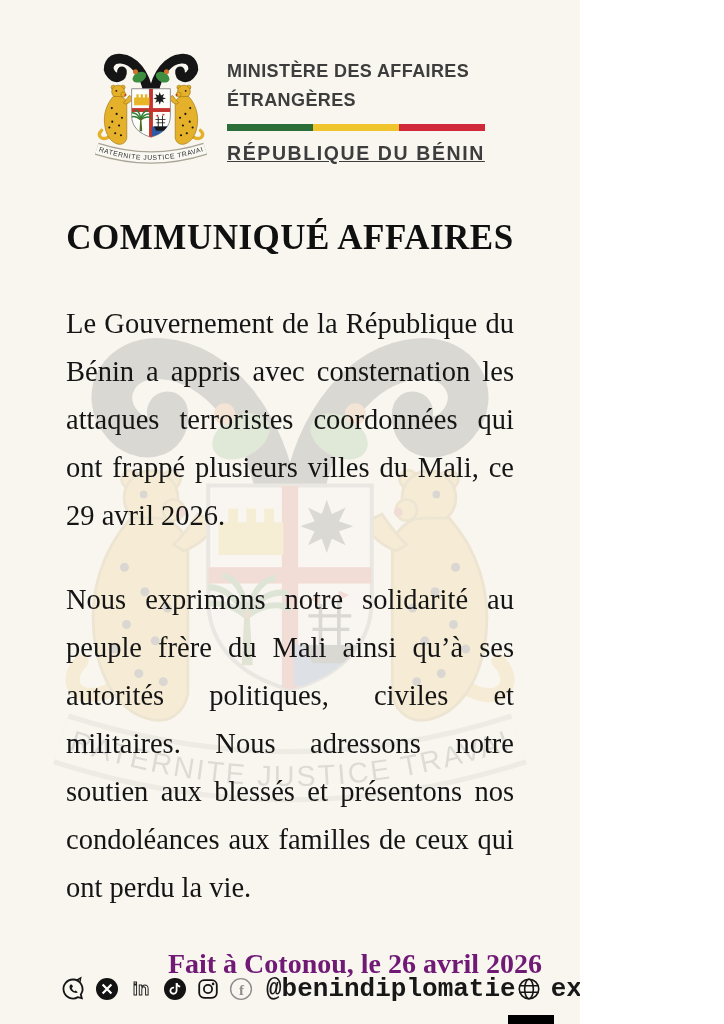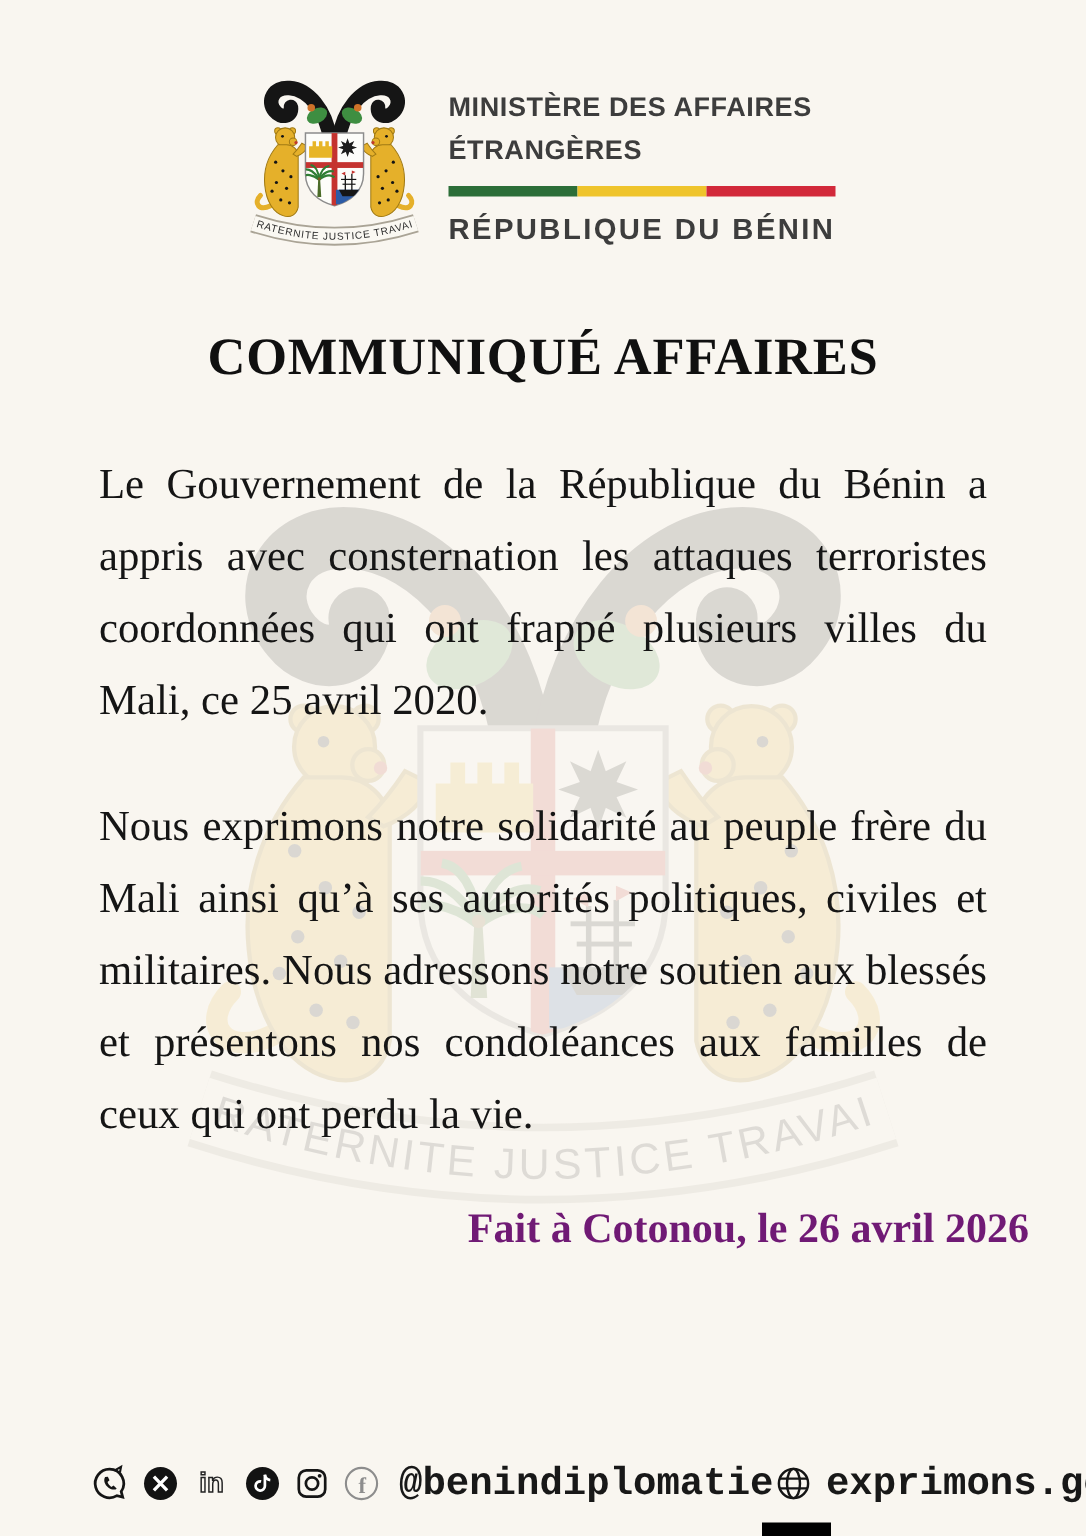--- a/index.html
+++ b/index.html
@@ -1,18 +1,18 @@
 <!DOCTYPE html>
 <html><head>
 <meta charset="utf-8">
 <style>
   html,body{margin:0;padding:0;}
   .page{
     position:relative;
-    width:724px;height:1024px;
+    width:580px;height:1024px;
     background:#f9f6f0;
     overflow:hidden;
     font-family:"Liberation Sans",sans-serif;
     color:#1b1b1b;
   }
   
   .watermark{
     position:absolute;top:322px;left:50%;
     transform:translateX(-50%);
     opacity:0.13;
@@ -30,21 +30,21 @@
   .ministry-name{
     font-size:18px;line-height:1.6;font-weight:600;
     color:#3d3d3d;letter-spacing:0.4px;
   }
   .flag-bar{display:flex;height:7px;width:258px;margin:9px 0 11px;}
   .flag-bar .seg{flex:1 1 0;}
   .seg.green{background:#2c6e38;}
   .seg.yellow{background:#efc42c;}
   .seg.red{background:#d2293a;}
   .republic{
-    font-size:19.5px;font-weight:600;color:#3d3d3d;letter-spacing:1.6px;
+    font-size:19.5px;font-weight:600;color:#3d3d3d;letter-spacing:1.6px;text-decoration:underline;
   }
   
   .doc-title{
     position:relative;z-index:1;
     margin-top:46px;
     text-align:center;
     font-family:"Liberation Serif",serif;
     font-weight:700;font-size:35px;letter-spacing:0.5px;
     color:#101010;
   }
@@ -196,21 +196,21 @@
         <div class="seg yellow"></div>
         <div class="seg red"></div>
       </div>
       <div class="republic">RÉPUBLIQUE DU BÉNIN</div>
     </div>
   </div>
 
   <div class="doc-title">COMMUNIQUÉ AFFAIRES</div>
 
   <div class="body-text">
-    <p>Le Gouvernement de la République du Bénin a appris avec consternation les attaques terroristes coordonnées qui ont frappé plusieurs villes du Mali, ce 25 avril 2020.</p>
+    <p>Le Gouvernement de la République du Bénin a appris avec consternation les attaques terroristes coordonnées qui ont frappé plusieurs villes du Mali, ce 29 avril 2026.</p>
     <p>Nous exprimons notre solidarité au peuple frère du Mali ainsi qu’à ses autorités politiques, civiles et militaires. Nous adressons notre soutien aux blessés et présentons nos condoléances aux familles de ceux qui ont perdu la vie.</p>
   </div>
 
   <div class="dateline">Fait à Cotonou, le 26 avril 2026</div>
 
   <div class="footer-line">
     <div class="seg green"></div>
     <div class="seg yellow"></div>
     <div class="seg red"></div>
   </div>

